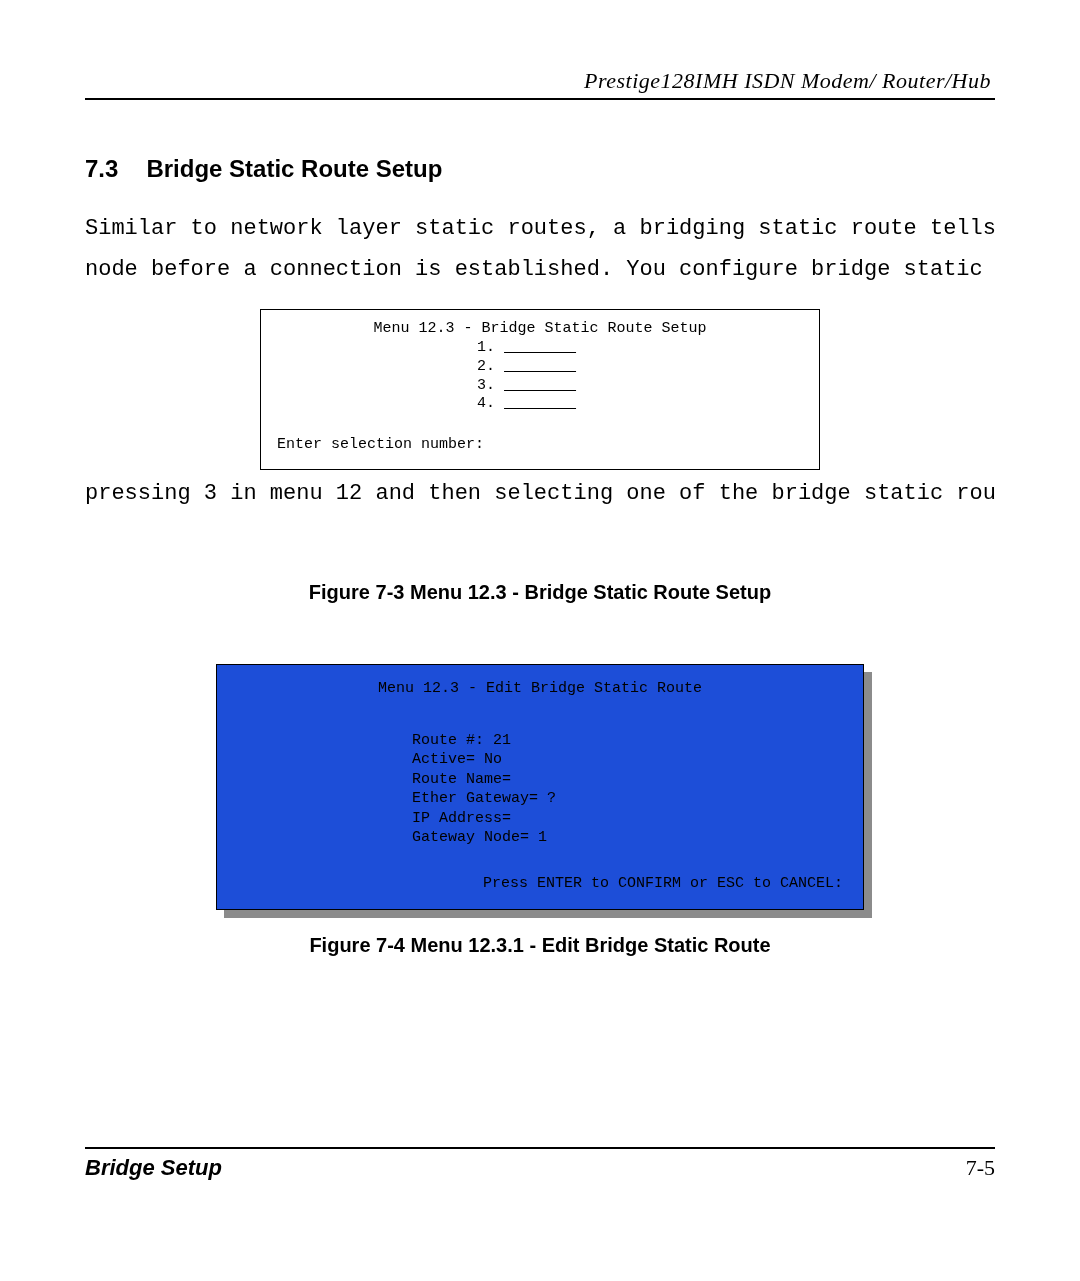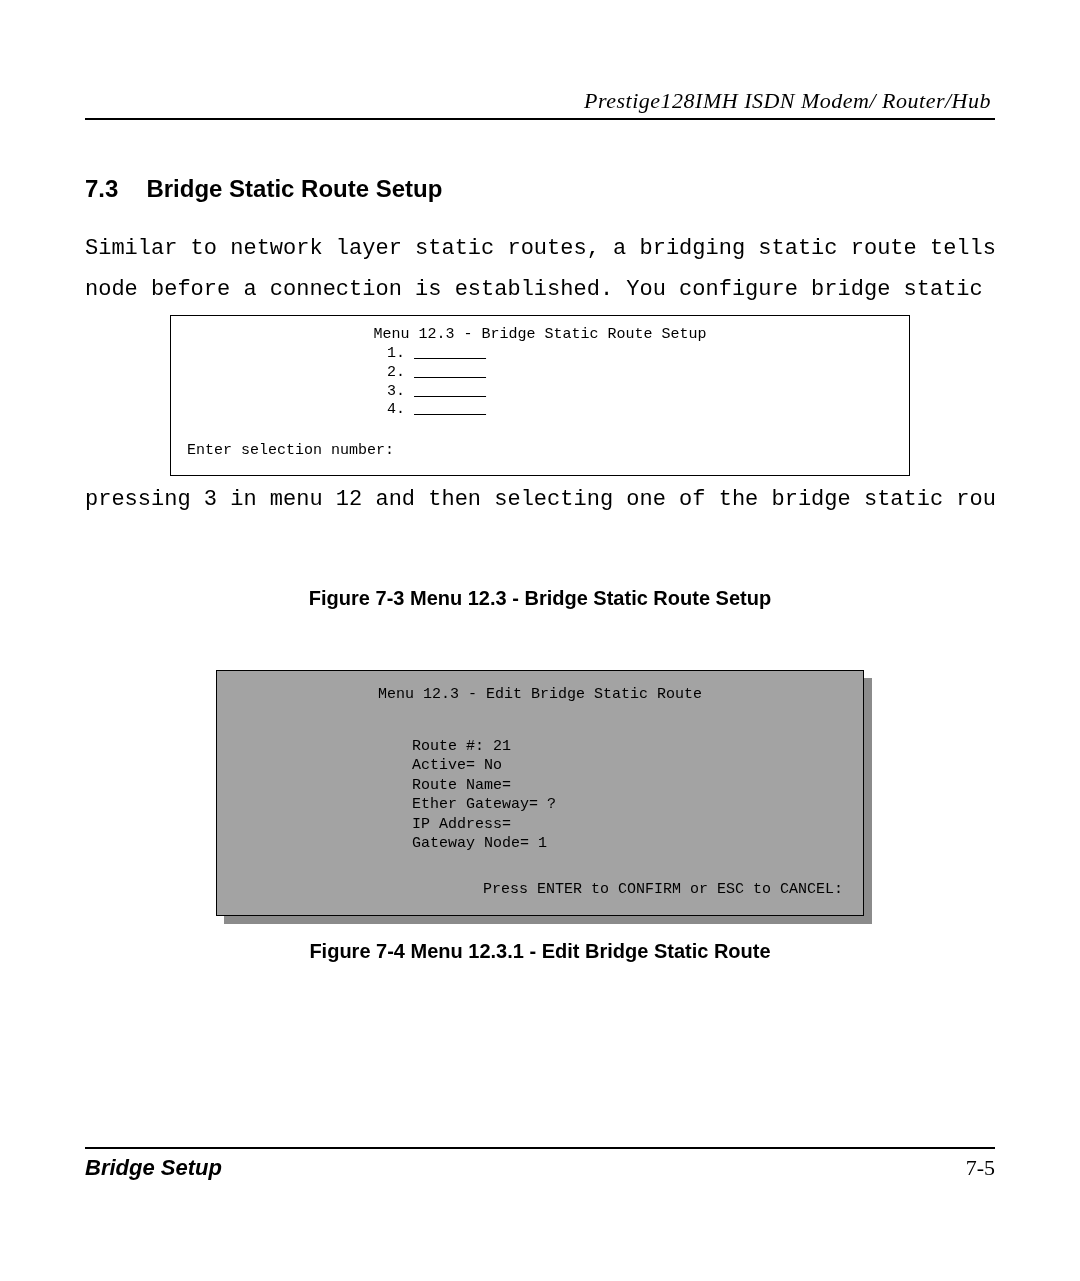--- a/index.html
+++ b/index.html
@@ -6,21 +6,21 @@
     margin: 0;
     padding: 0;
     background: #fff;
     color: #000;
   }
   .page {
     width: 1080px;
     height: 1281px;
     position: relative;
     box-sizing: border-box;
-    padding: 88px 85px 0 85px;
+    padding: 68px 85px 0 85px;
     font-family: "Times New Roman", Times, serif;
   }
   .running-head {
     font-style: italic;
     font-size: 22px;
     text-align: right;
     letter-spacing: 0.5px;
     padding-right: 4px;
   }
   .rh-reg {
@@ -49,22 +49,22 @@
   .para2 {
     font-family: "Courier New", Courier, monospace;
     font-size: 22px;
     margin-top: 6px;
     line-height: 1.6;
     white-space: nowrap;
     overflow: hidden;
   }
   .menu-box {
     border: 1.5px solid #000;
-    width: 740px;
-    margin: 8px auto 0 auto;
+    width: 560px;
+    margin: 22px auto 0 auto;
     padding: 10px 16px 14px 16px;
     font-family: "Courier New", Courier, monospace;
     font-size: 15px;
     line-height: 1.25;
     box-sizing: border-box;
   }
   .menu-title { text-align: center; }
   .menu-list { margin-left: 200px; }
   .menu-blank { text-decoration: underline; white-space: pre; }
   .menu-prompt { text-align: left; margin-top: 22px; }
@@ -83,21 +83,21 @@
     position: absolute;
     top: 8px;
     left: 8px;
     width: 100%;
     height: 100%;
     background: #8b8b8b;
   }
   .menu-box2 {
     position: relative;
     border: 1.5px solid #000;
-    background: #a3a3a3;
+    background: #1d4ed8;
     padding: 14px 20px 16px 20px;
     font-family: "Courier New", Courier, monospace;
     font-size: 15px;
     line-height: 1.3;
     box-sizing: border-box;
   }
   .m2-fields { margin-left: 175px; margin-top: 32px; }
   .m2-footer { text-align: right; margin-top: 26px; }
   .footer {
     position: absolute;

